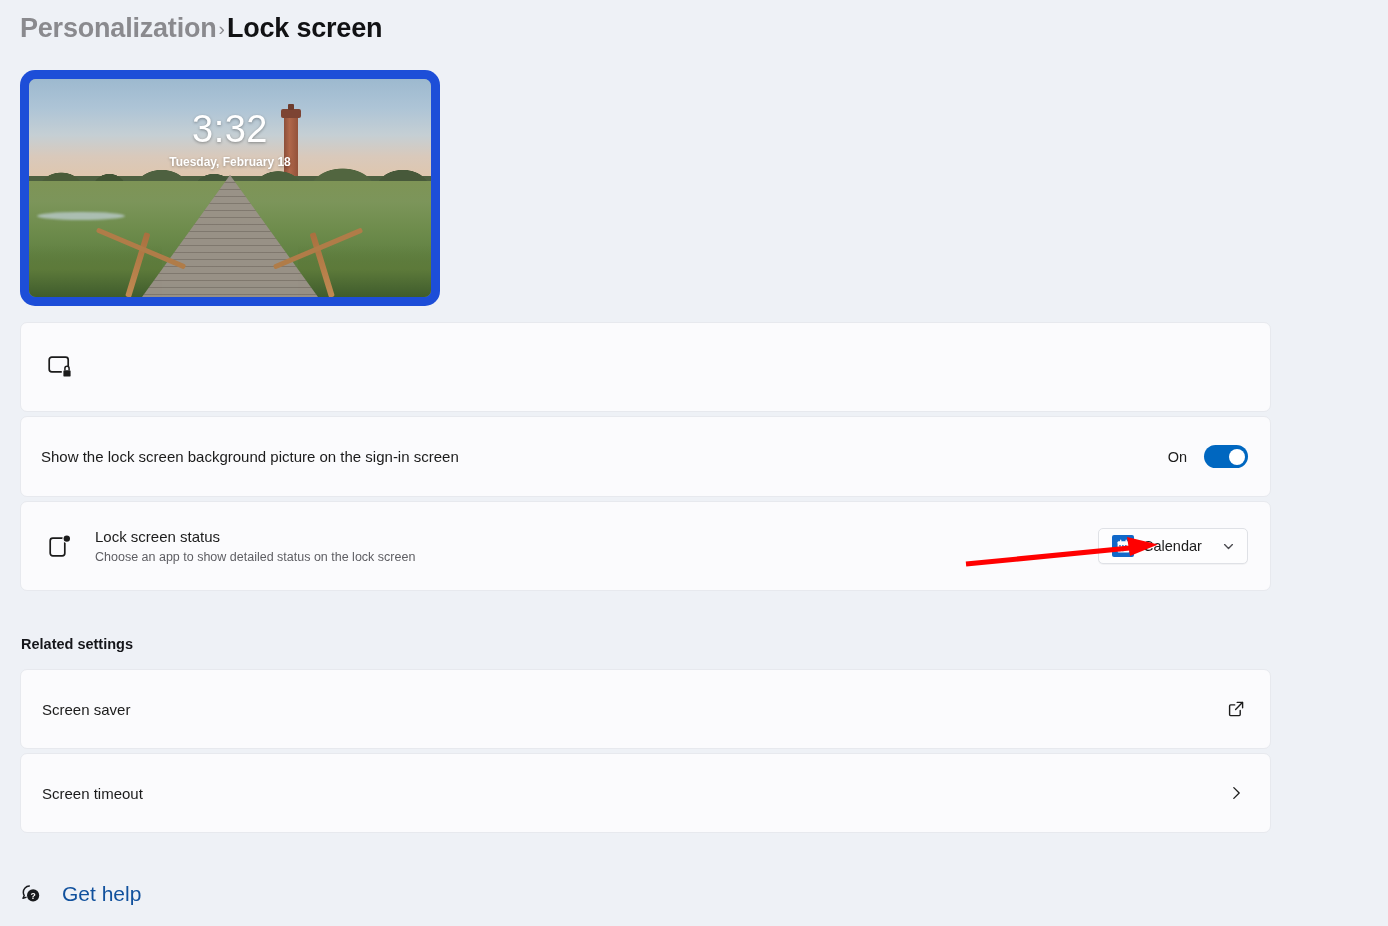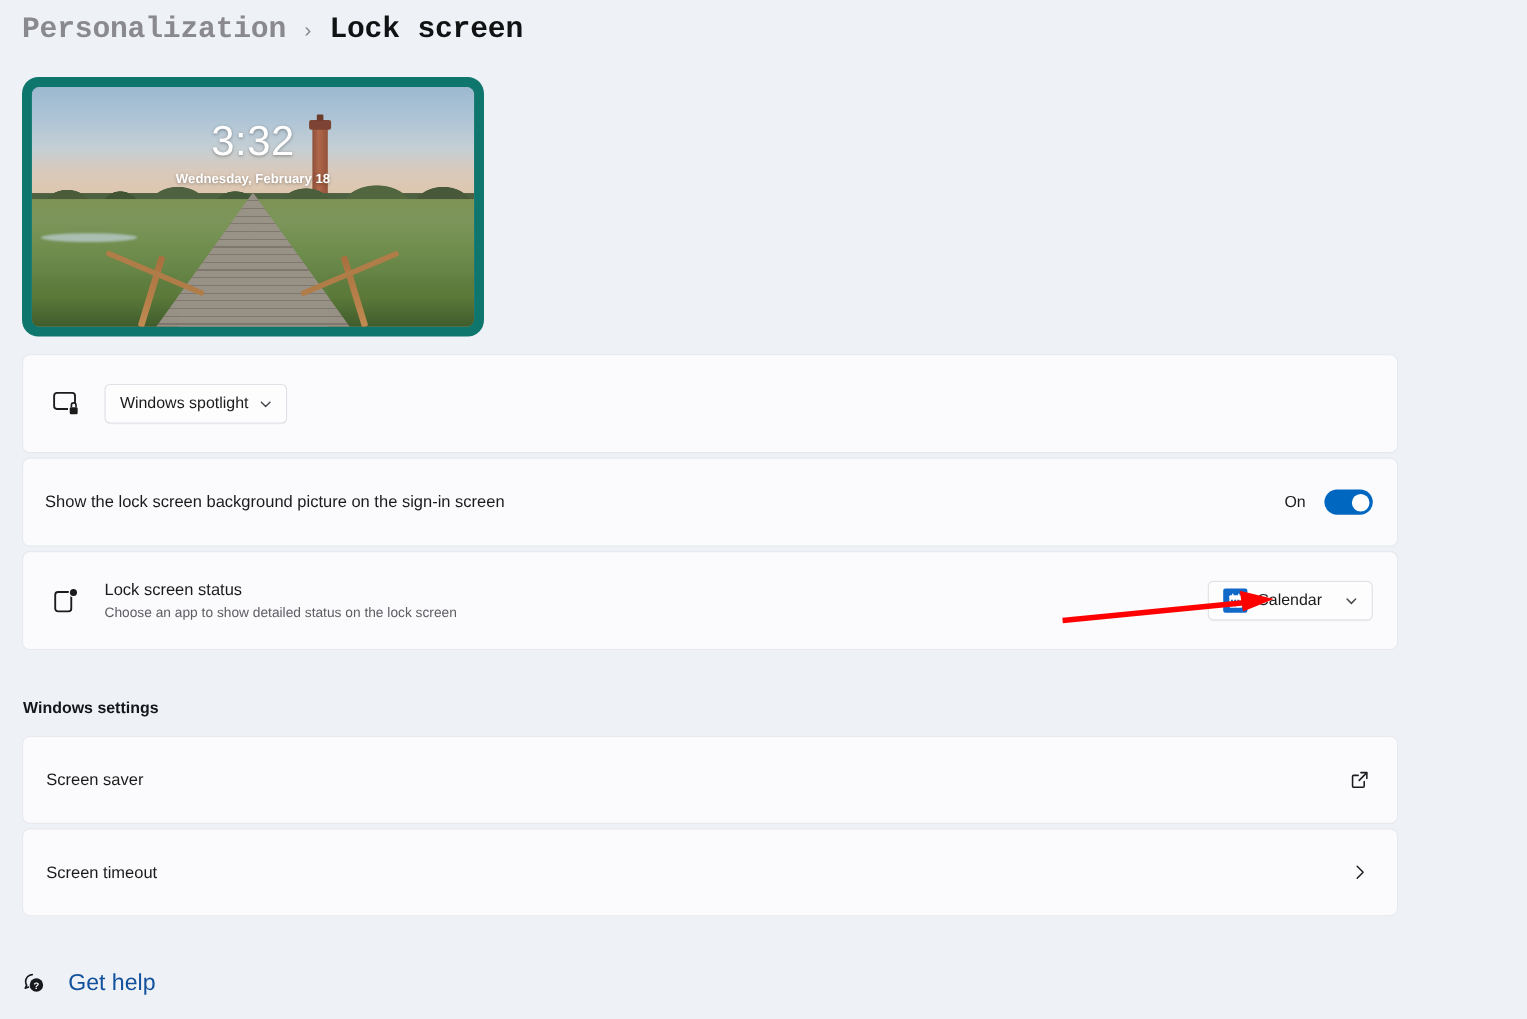--- a/index.html
+++ b/index.html
@@ -14,23 +14,22 @@
     position: relative;
   }
 
   
   .breadcrumb {
     position: absolute;
     left: 20px;
     top: 8px;
     display: flex;
     align-items: center;
-    gap: 14px;
+    gap: 2px;
     height: 40px;
-    font-family: Liberation Mono, monospace;
   }
   .crumb-parent {
     font-size: 27px;
     font-weight: 600;
     color: #8a8a8e;
     letter-spacing: -0.2px;
   }
   .crumb-sep {
     font-size: 19px;
     color: #8a8a8e;
@@ -44,21 +43,21 @@
     letter-spacing: -0.2px;
   }
 
   
   .preview-frame {
     position: absolute;
     left: 20px;
     top: 70px;
     width: 420px;
     height: 236px;
-    background: #0f766e;
+    background: #1d4ed8;
     border-radius: 15px;
     padding: 9px;
   }
   .preview-screen {
     width: 100%;
     height: 100%;
     border-radius: 7px;
     overflow: hidden;
     position: relative;
     background: #8fa6b8;
@@ -375,45 +374,35 @@
       <div class="grass-r"></div>
       <div class="walk"></div>
       <div class="walk-planks"></div>
       <div class="rail left"></div>
       <div class="rail right"></div>
       <div class="rail-bar l"></div>
       <div class="rail-bar r"></div>
     </div>
     <div class="clock-block">
       <div class="clock-time">3:32</div>
-      <div class="clock-date">Wednesday, February 18</div>
+      <div class="clock-date">Tuesday, February 18</div>
     </div>
   </div>
 </div>
 
 <div class="cards">
 
   <div class="card row-tall">
     <div class="row-icon">
       <svg width="26" height="24" viewBox="0 0 26 24" fill="none">
         <rect x="1.2" y="2.2" width="19" height="14.6" rx="2.6" stroke="#1b1b1b" stroke-width="1.7"></rect>
         <rect x="13.8" y="11.6" width="10.4" height="10.6" rx="1.8" fill="#fbfbfd"></rect>
         <rect x="15.4" y="15.2" width="7.2" height="6.4" rx="1.2" fill="#1b1b1b"></rect>
         <path d="M16.9 15.2v-1.8a2.1 2.1 0 0 1 4.2 0v1.8" stroke="#1b1b1b" stroke-width="1.5" fill="none"></path>
       </svg>
-    </div>
-    <div class="row-right">
-      <div class="dropdown">
-        <span>Windows spotlight</span>
-        <span class="chev">
-          <svg width="13" height="13" viewBox="0 0 13 13" fill="none">
-            <path d="M2.6 4.6 L6.5 8.5 L10.4 4.6" stroke="#4a4a4f" stroke-width="1.35" stroke-linecap="round" stroke-linejoin="round"></path>
-          </svg>
-        </span>
-      </div>
     </div>
   </div>
 
   <div class="card row-med">
     <div class="row-text">
       <div class="row-title">Show the lock screen background picture on the sign-in screen</div>
     </div>
     <div class="row-right">
       <div class="toggle-wrap">
         <span class="toggle-label">On</span>
@@ -459,21 +448,21 @@
           <svg width="13" height="13" viewBox="0 0 13 13" fill="none">
             <path d="M2.6 4.6 L6.5 8.5 L10.4 4.6" stroke="#4a4a4f" stroke-width="1.35" stroke-linecap="round" stroke-linejoin="round"></path>
           </svg>
         </span>
       </div>
     </div>
   </div>
 
 </div>
 
-<div class="section-title">Windows settings</div>
+<div class="section-title">Related settings</div>
 
 <div class="related">
 
   <div class="card">
     <div class="rel-title">Screen saver</div>
     <div class="rel-action">
       <svg width="18" height="18" viewBox="0 0 18 18" fill="none">
         <path d="M10.2 2.4 H15.6 V7.8" stroke="#1b1b1b" stroke-width="1.4" stroke-linecap="round" stroke-linejoin="round"></path>
         <path d="M15.4 2.6 L8.6 9.4" stroke="#1b1b1b" stroke-width="1.4" stroke-linecap="round"></path>
         <path d="M13.2 10.4 V14.6 a1 1 0 0 1 -1 1 H3.6 a1 1 0 0 1 -1 -1 V5.9

